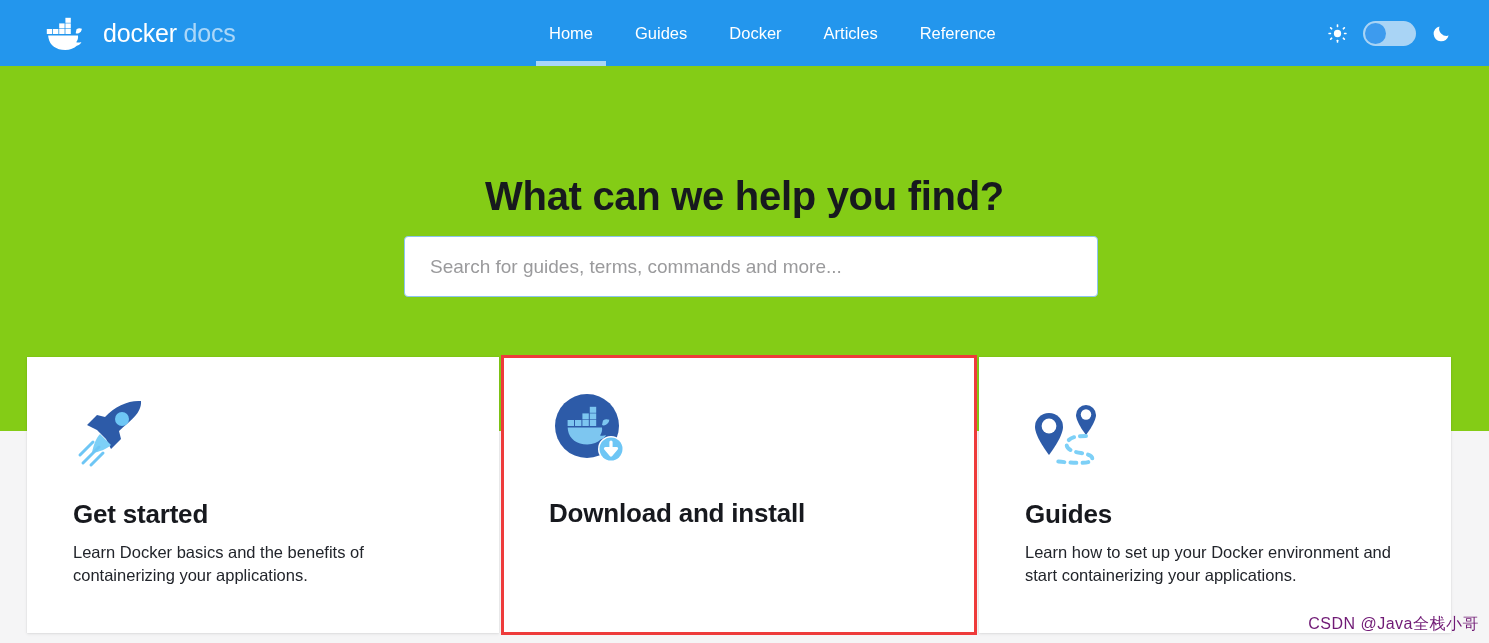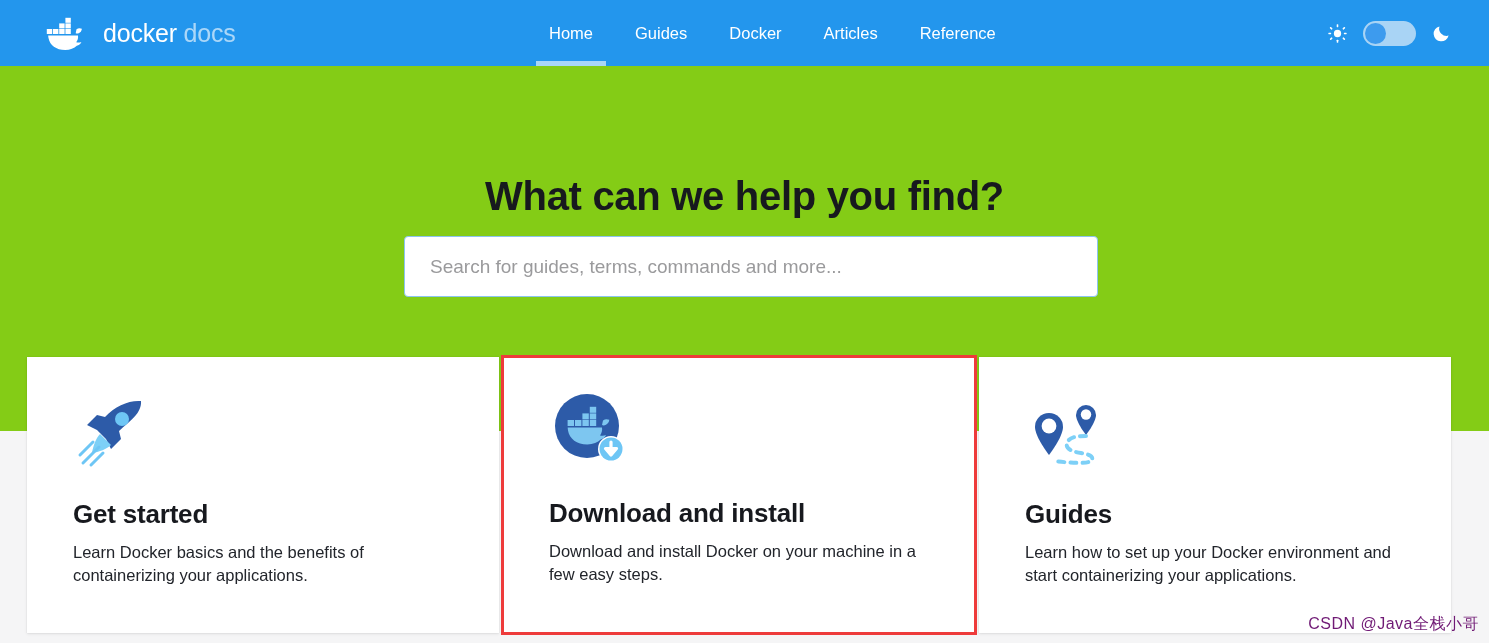--- a/index.html
+++ b/index.html
@@ -301,21 +301,20 @@
         <rect x="40.8" y="16.8" width="6.4" height="6"></rect>
         <rect x="18.6" y="30" width="6.4" height="6"></rect>
         <path d="M15 37.5 h38 c0.5 3 -0.4 5.8 -2 7.9 c1.8 0.6 3.9 0.5 6 -0.3 c-1.1 2.5 -3 3.9 -5.3 4.4 c-3 3 -7.6 4.9 -13.4 4.9 c-10.4 0 -17.9 -5.6 -19.3 -14 c-0.2 -1.1 -0.3 -2.1 -0.3 -2.9 z"></path>
         <path d="M54 30.4 c1.9 -1.4 4.2 -1.5 6.3 -0.6 c-0.3 2.2 -1.4 4 -3.3 5 c-1.6 0.8 -3 0.7 -4 0.3 z"></path>
       </g>
       <circle cx="62" cy="59" r="13" fill="#ffffff"></circle>
       <circle cx="62" cy="59" r="11.5" fill="#6ec6f5"></circle>
       <path d="M62 52 v8 M56.5 58.5 L62 65 L67.5 58.5 Z" stroke="#ffffff" stroke-width="3.2" fill="#ffffff" stroke-linecap="round" stroke-linejoin="round"></path>
     </svg>
     <div class="card-title">Download and install</div>
-    <div class="card-desc">Download and install Docker on your machine in a few easy steps.</div>
   </div>
 
   <div class="card">
     <svg class="card-icon" viewBox="0 0 80 80">
       <path d="M24 64 C24 64 38 46 38 36 A14 14 0 0 0 10 36 C10 46 24 64 24 64 Z" fill="#2d5ba8"></path>
       <circle cx="24" cy="35" r="7.4" fill="#ffffff"></circle>
       <path d="M61 44 C61 44 71 31 71 24 A10 10 0 0 0 51 24 C51 31 61 44 61 44 Z" fill="#2d5ba8"></path>
       <circle cx="61" cy="23.5" r="5.2" fill="#ffffff"></circle>
       <path d="M61 45 C52 45 44 46 42 52 C40 58 48 61 56 62 C64 63 70 66 66 70 C62 73 44 72 30 70" fill="none" stroke="#7dd0f7" stroke-width="4" stroke-linecap="round" stroke-dasharray="6 6"></path>
     </svg>

